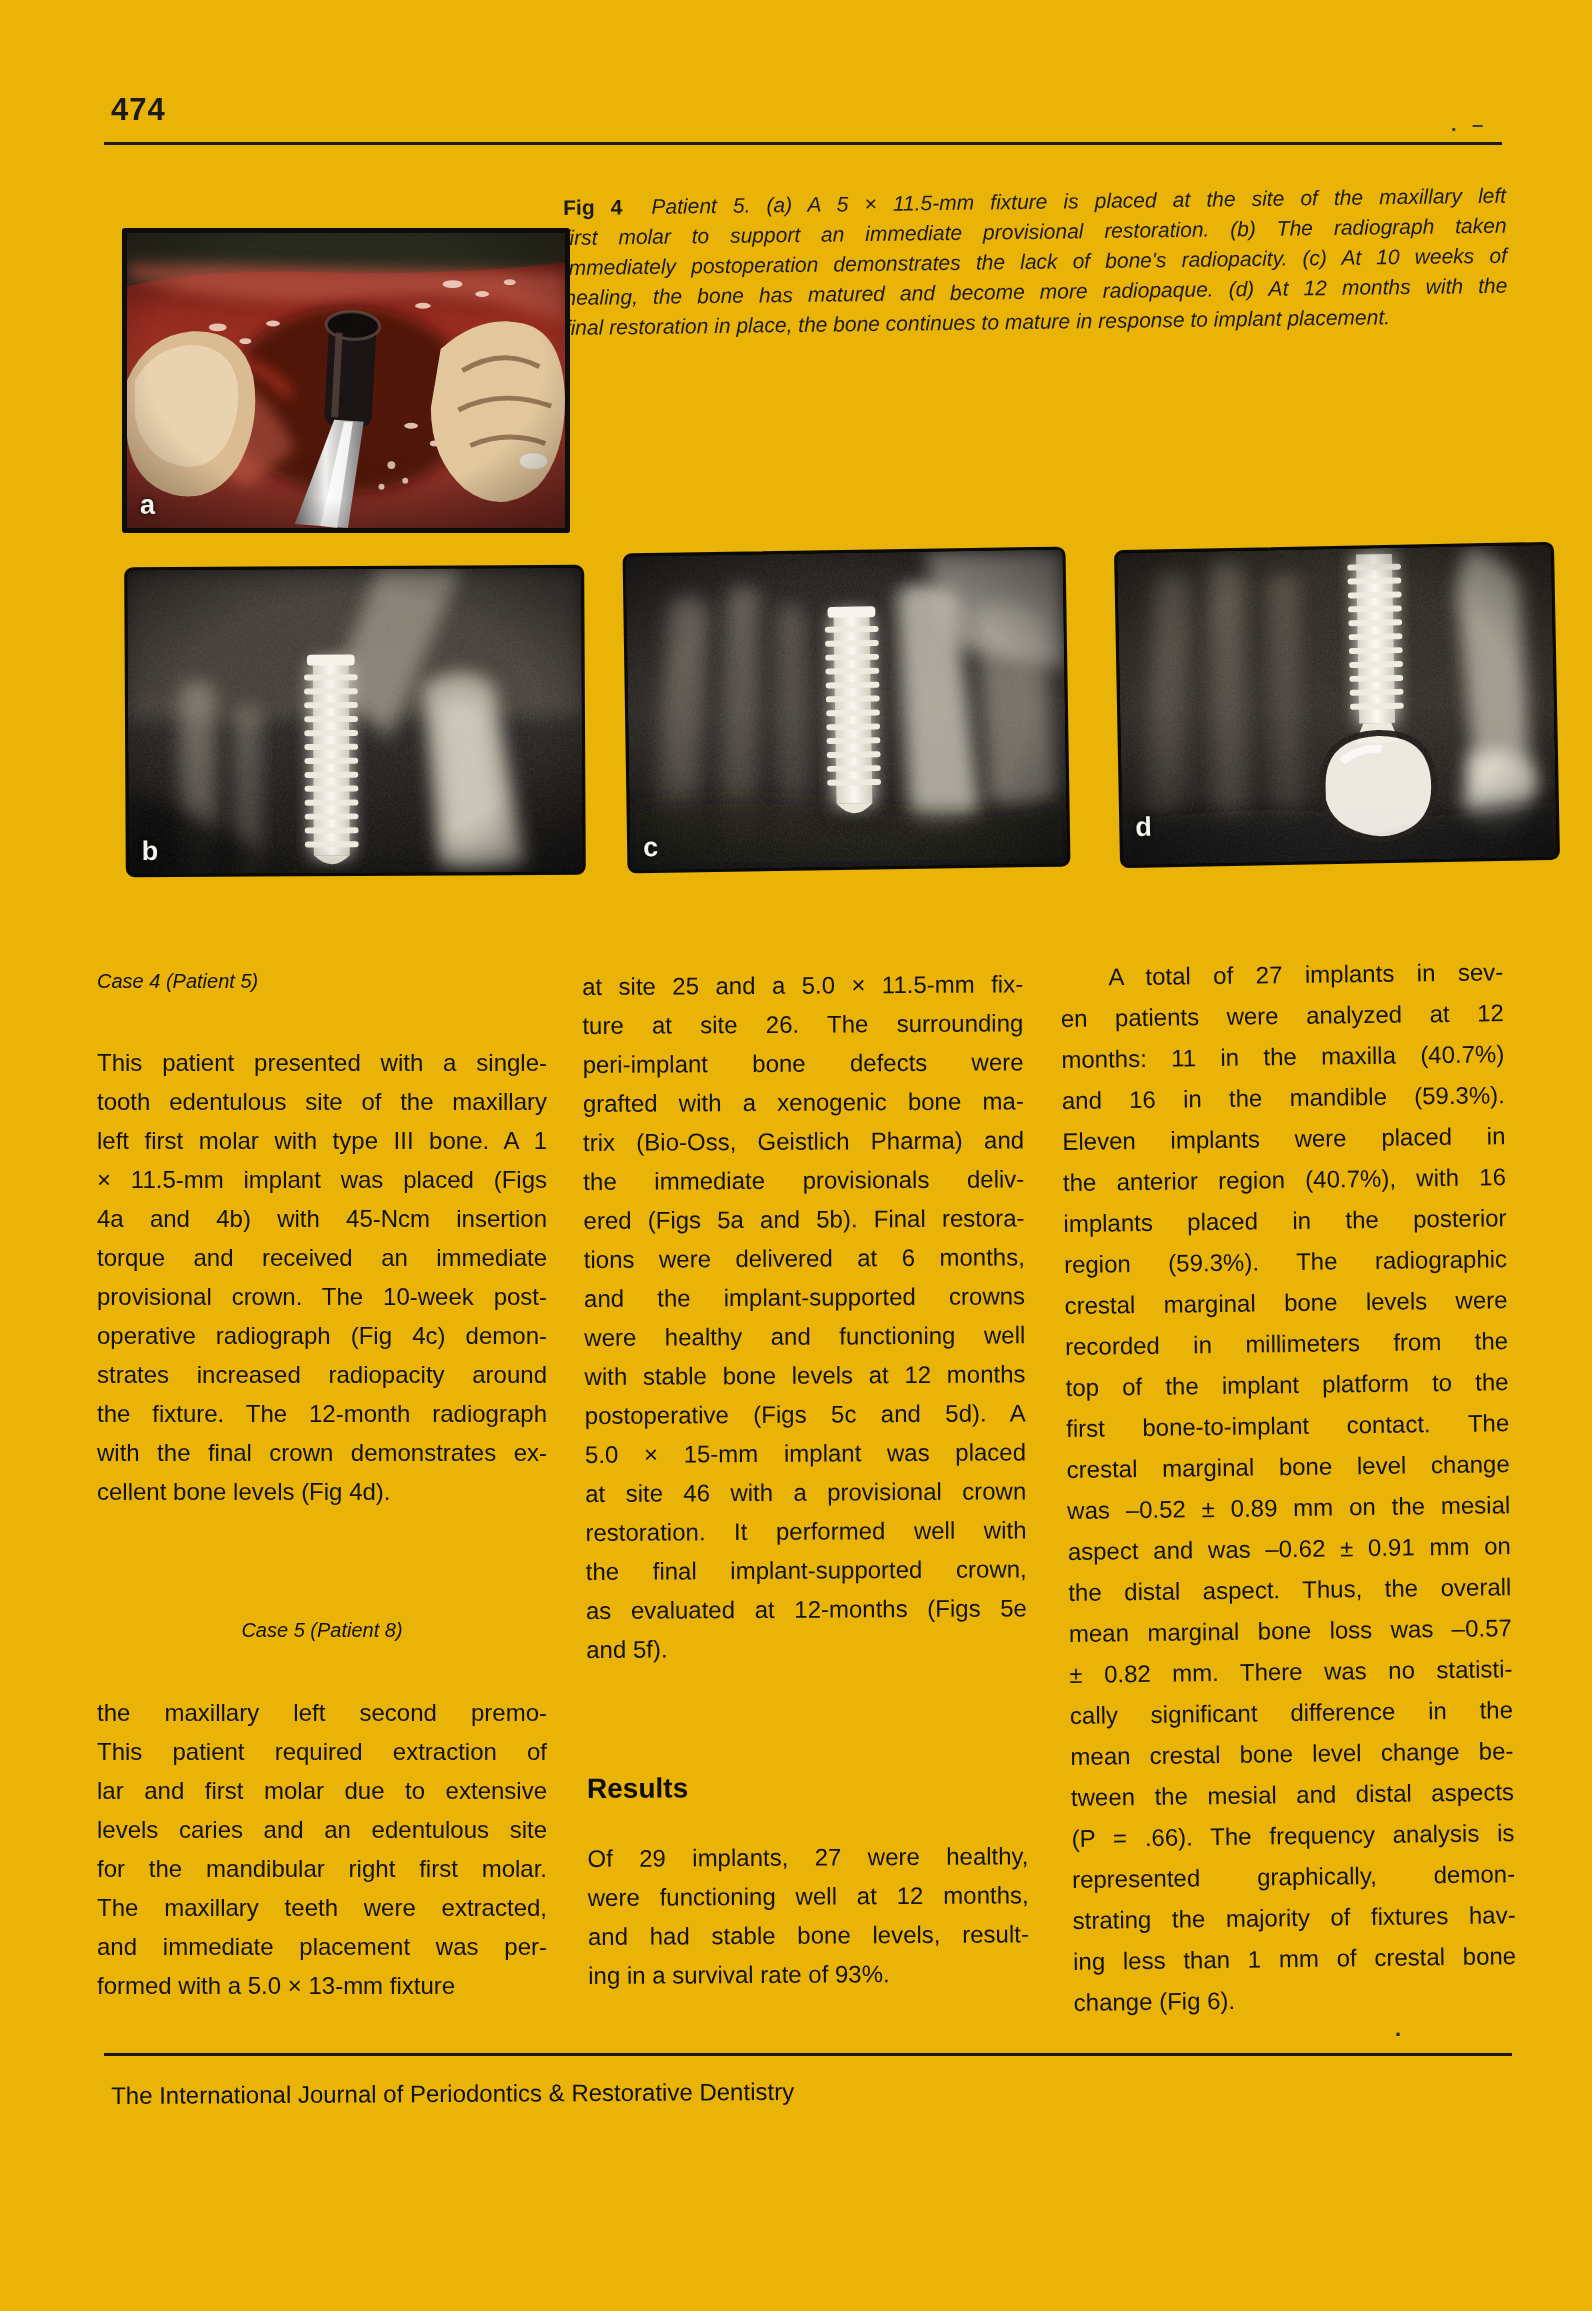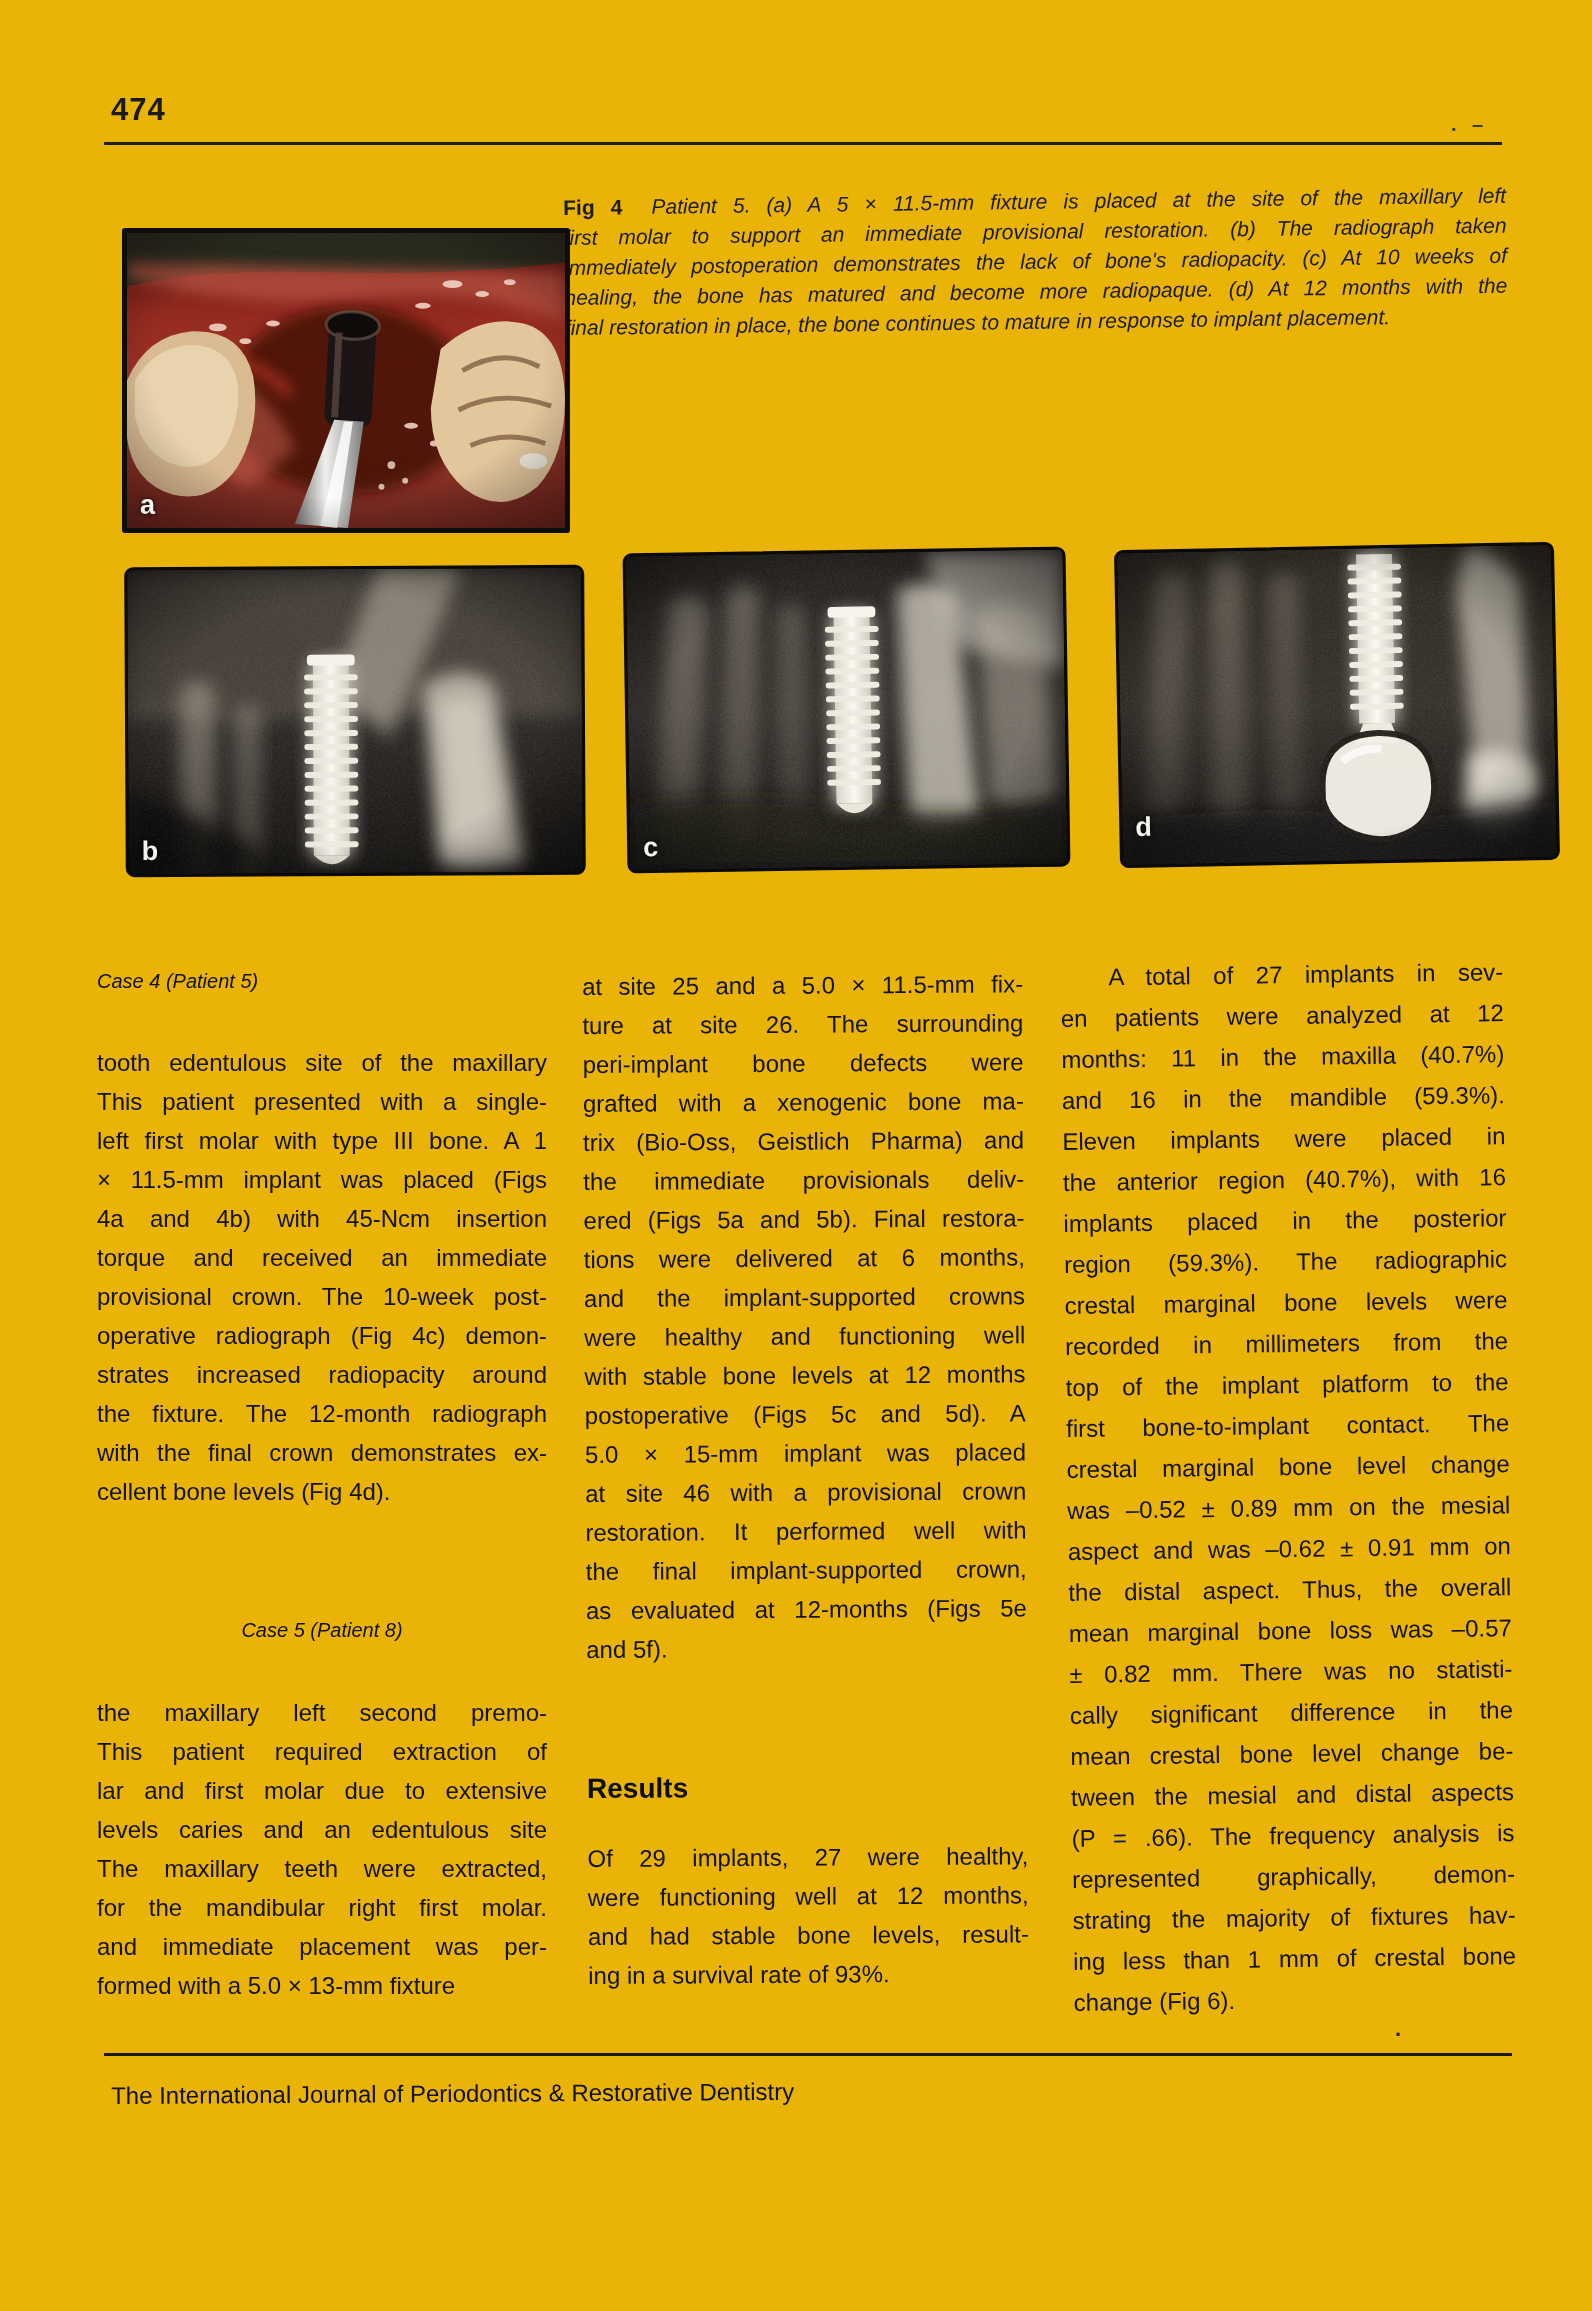--- a/index.html
+++ b/index.html
@@ -325,41 +325,41 @@
       </g>
       <rect width="436" height="314" filter="url(#dNoise)" opacity="0.55"></rect>
       <rect width="436" height="314" fill="url(#dVig)"></rect>
     </svg>
     <span class="panel-label">d</span>
   </figure>
 
   <div class="col" id="col1">
     <div class="case-head first">Case 4 (Patient 5)</div>
     <div>
+        <div class="jline">This patient presented with a single-</div>
         <div class="jline">tooth edentulous site of the maxillary</div>
-        <div class="jline">This patient presented with a single-</div>
         <div class="jline">left first molar with type III bone. A 1</div>
         <div class="jline">× 11.5-mm implant was placed (Figs</div>
         <div class="jline">4a and 4b) with 45-Ncm insertion</div>
         <div class="jline">torque and received an immediate</div>
         <div class="jline">provisional crown. The 10-week post-</div>
         <div class="jline">operative radiograph (Fig 4c) demon-</div>
         <div class="jline">strates increased radiopacity around</div>
         <div class="jline">the fixture. The 12-month radiograph</div>
         <div class="jline">with the final crown demonstrates ex-</div>
         <div class="jline last">cellent bone levels (Fig 4d).</div>
       </div>
     <div class="case-head second">Case 5 (Patient 8)</div>
     <div>
         <div class="jline">the maxillary left second premo-</div>
         <div class="jline">This patient required extraction of</div>
         <div class="jline">lar and first molar due to extensive</div>
         <div class="jline">levels caries and an edentulous site</div>
+        <div class="jline">for the mandibular right first molar.</div>
         <div class="jline">The maxillary teeth were extracted,</div>
-        <div class="jline">for the mandibular right first molar.</div>
         <div class="jline">and immediate placement was per-</div>
         <div class="jline last">formed with a 5.0 × 13-mm fixture</div>
       </div>
   </div>
 
   <div class="col" id="col2">
     <div>
         <div class="jline">at site 25 and a 5.0 × 11.5-mm fix-</div>
         <div class="jline">ture at site 26. The surrounding</div>
         <div class="jline">peri-implant bone defects were</div>

